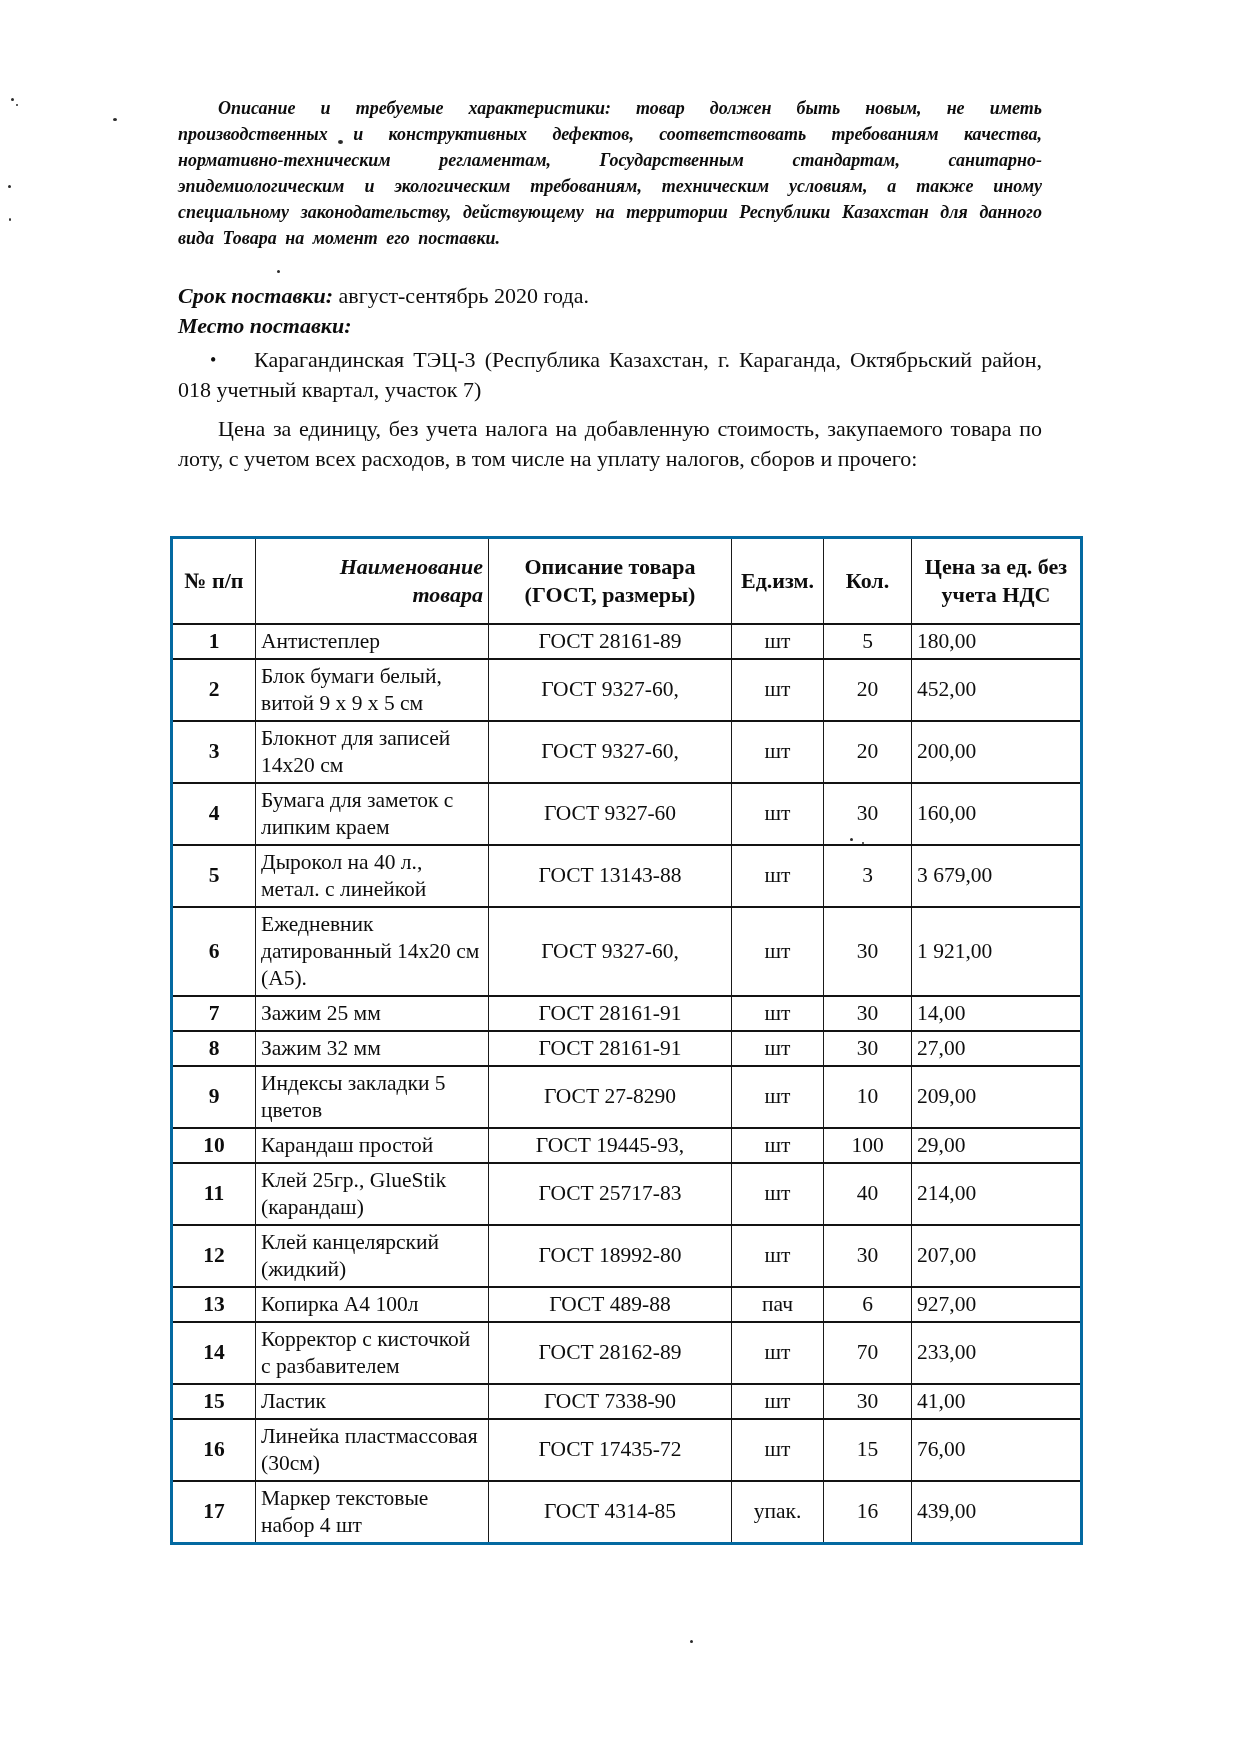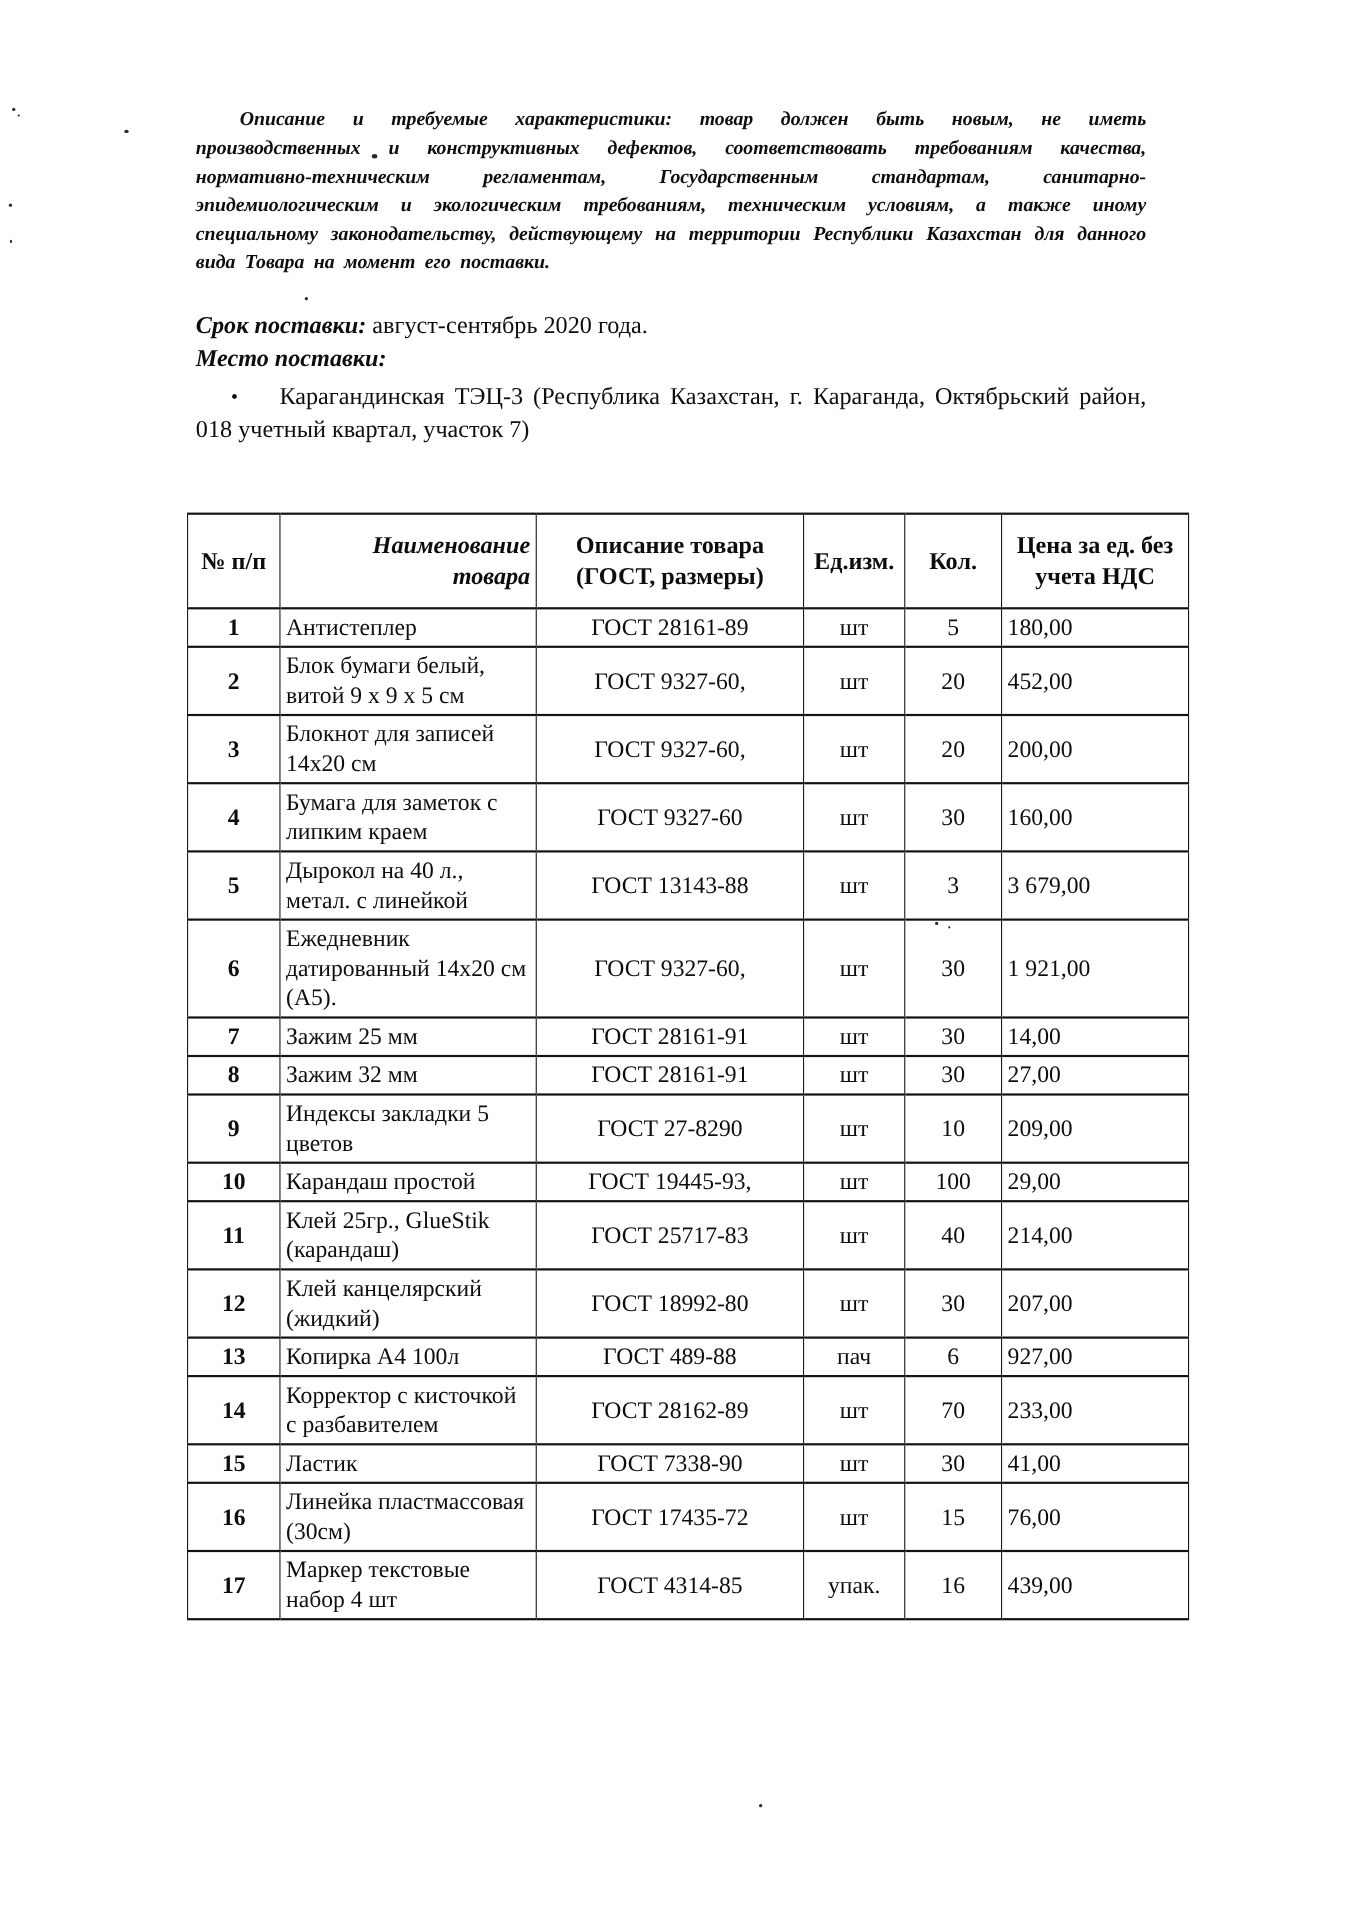--- a/index.html
+++ b/index.html
@@ -43,21 +43,21 @@
     text-align:justify;
   }
   .price-par .indent{display:inline-block;width:40px;}
 
   
   table.items{
     margin:62px 0 0 -8px;
     width:910px;
     border-collapse:collapse;
     table-layout:fixed;
-    border:1px solid #0369a1;
+    border:3px solid #0369a1;
   }
   table.items th, table.items td{
     border-left:1.6px solid #1a1a1a;
     border-right:1.6px solid #1a1a1a;
     border-top:2.6px solid #131313;
     border-bottom:2.6px solid #131313;
     font-size:21.5px;
     line-height:27px;
     padding:3px 5px;
     vertical-align:middle;
@@ -105,20 +105,21 @@
   <div class="content">
 
     <p class="intro"><span class="indent"></span><span>Описание и требуемые характеристики:</span> <span>товар должен быть новым, не иметь производственных и конструктивных дефектов, соответствовать требованиям качества, нормативно-техническим регламентам, Государственным стандартам, санитарно-эпидемиологическим и экологическим требованиям, техническим условиям, а также иному специальному законодательству, действующему на территории Республики Казахстан для данного вида Товара на момент его поставки.</span></p>
 
     <p class="kv"><span class="label-bi">Срок поставки:</span> <span>август-сентябрь 2020 года.</span></p>
 
     <p class="kv"><span class="label-bi">Место поставки:</span></p>
 
     <p class="bullet-par"><span class="bullet-indent"></span><span class="bullet-glyph">•</span><span>Карагандинская ТЭЦ-3 (Республика Казахстан, г. Караганда, Октябрьский район, 018 учетный квартал, участок 7)</span></p>
 
+    <p class="price-par"><span class="indent"></span><span>Цена за единицу, без учета налога на добавленную стоимость, закупаемого товара по лоту, с учетом всех расходов, в том числе на уплату налогов, сборов и прочего:</span></p>
 
     <table class="items">
       <colgroup>
         <col style="width:84px">
           <col style="width:233px">
           <col style="width:243px">
         <col style="width:92px">
           <col style="width:88px">
           <col style="width:170px">
       </colgroup>

